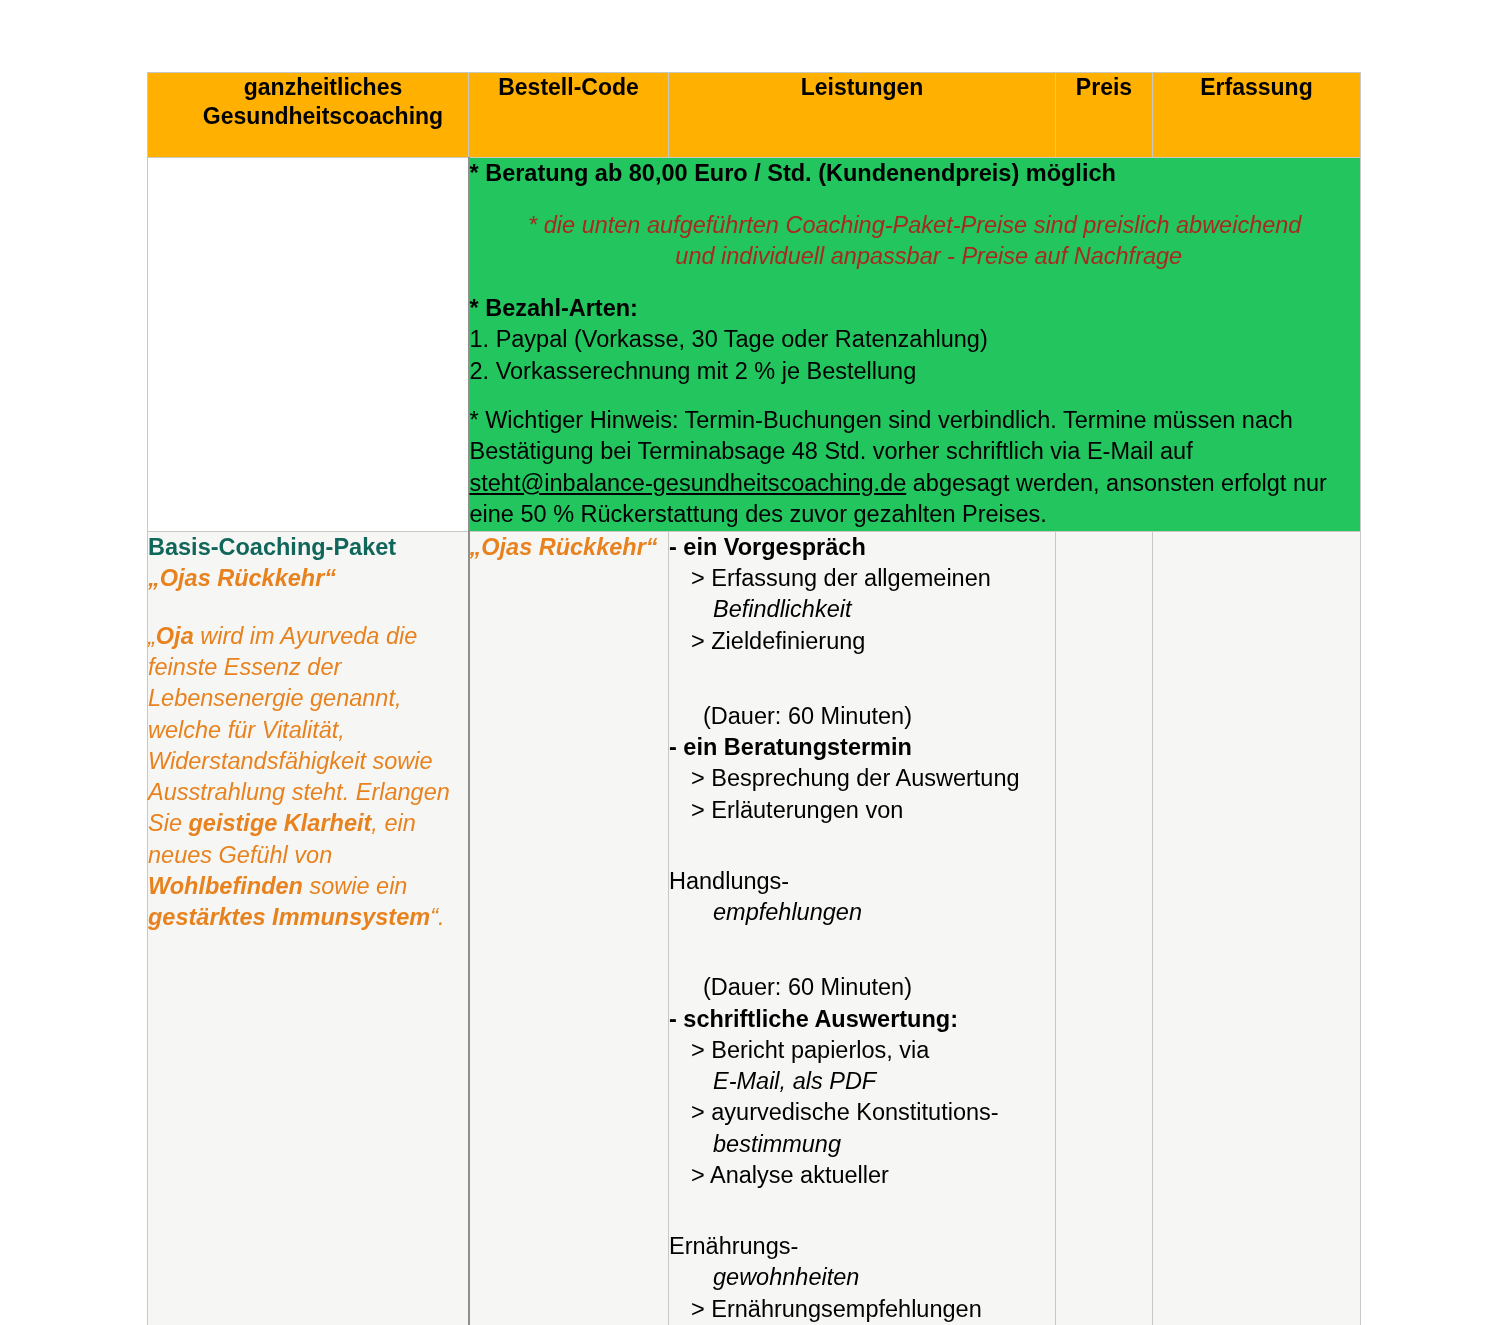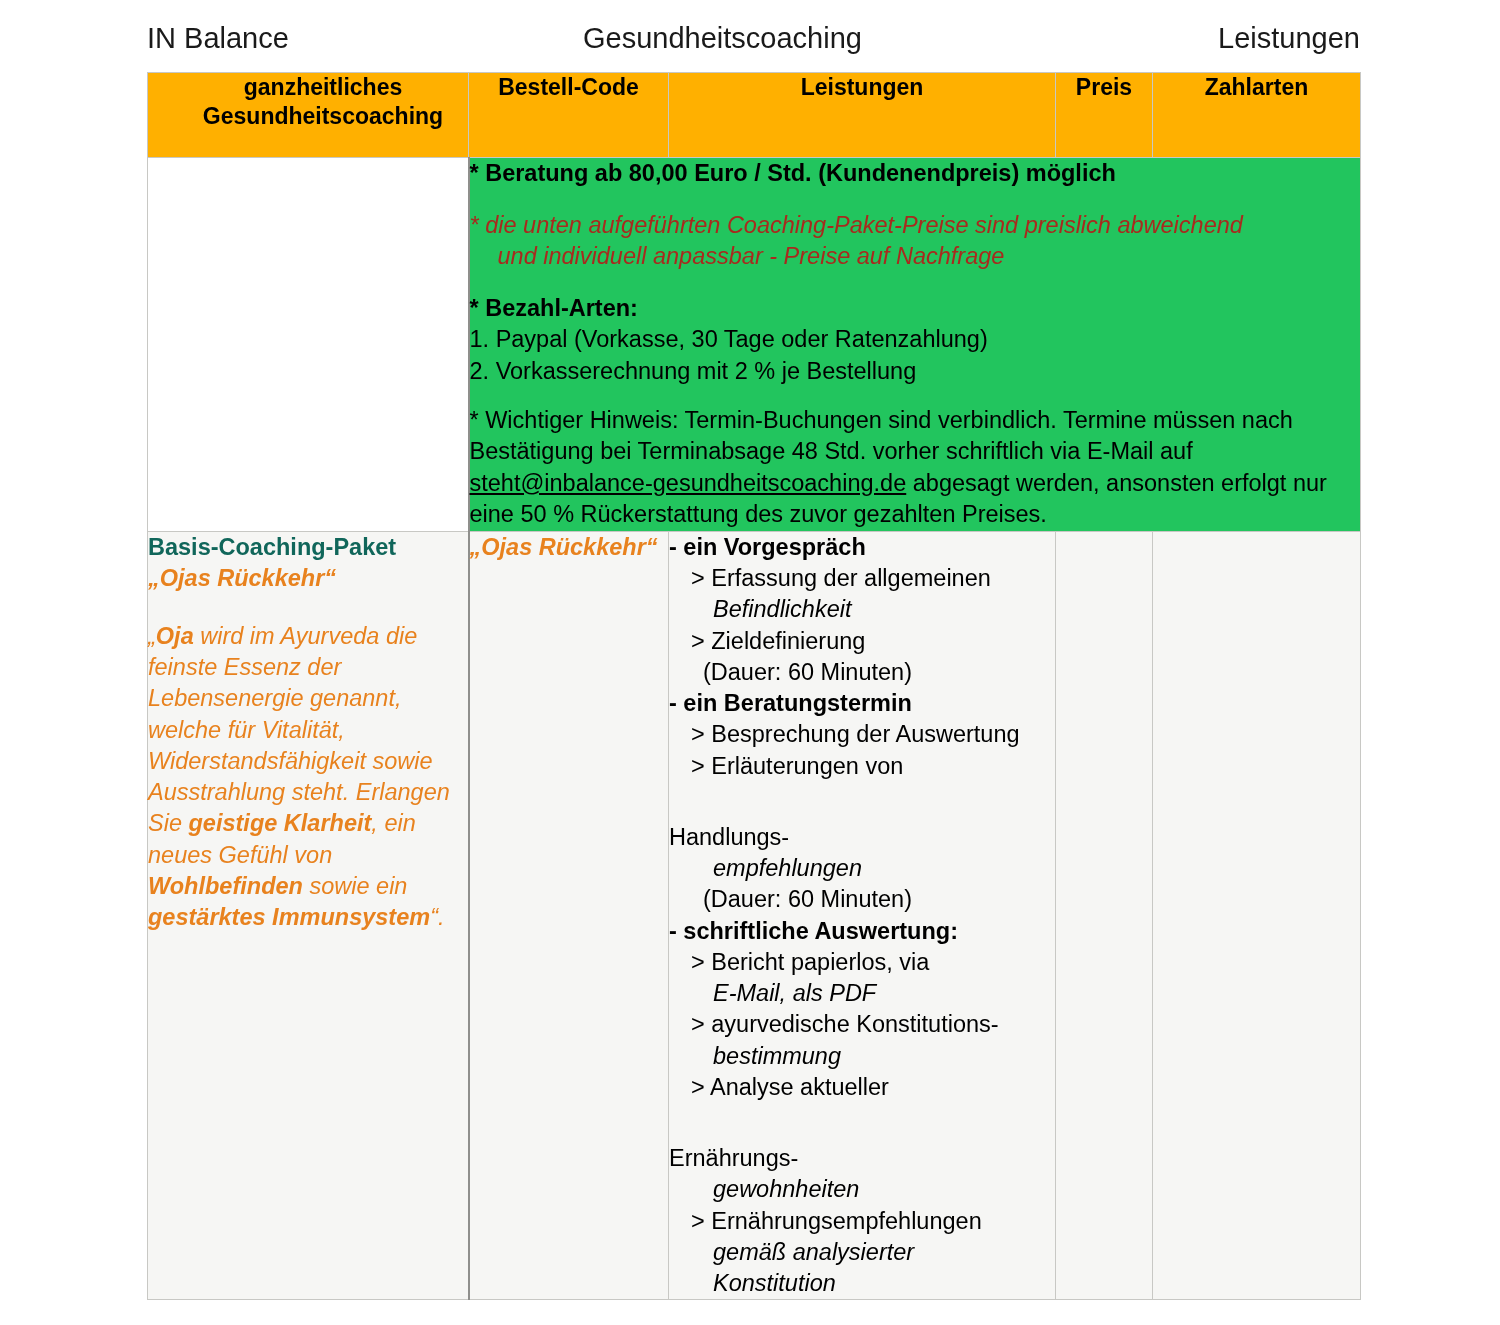--- a/index.html
+++ b/index.html
@@ -75,20 +75,21 @@
     padding: 14px 14px 16px 13px;
     font-size: 23.5px;
     line-height: 1.345;
   }
   .notes-empty { background: #ffffff; }
   .note-bold { font-weight: bold; }
   .note-red {
     color: #A82A1E;
     font-style: italic;
     font-weight: 500;
+    text-align: center;
   }
   .note-red .ind { display: block; padding-left: 28px; font-style: italic; }
   .spacer-sm { height: 20px; }
   .spacer-xs { height: 17px; }
   .email-link {
     text-decoration: underline;
     color: #000000;
   }
 
   
@@ -128,55 +129,50 @@
   }
 
   .r2-serv {
     padding: 14px 10px 22px 8px;
     font-size: 23.5px;
     line-height: 1.33;
   }
   .srv-head { font-weight: bold; }
   .srv-sub  { padding-left: 22px; }
   .srv-sub2 { padding-left: 44px; font-style: italic; }
-  .srv-sub3 { padding-left: 34px; }
+  .srv-sub3 { padding-left: 34px; margin-top: 44px; }
   .srv-flat { padding-left: 0px; margin-top: 40px; }
 
   .r2-price, .r2-pay { padding: 10px; }
 
   
   .sep-strong { border-left: 2px solid #8f8f8c !important; }
 </style>
 </head>
 <body>
 
 <div class="page">
 
-  <div class="doc-header">
-    <span class="h-left">IN Balance</span>
-    <span class="h-center">Gesundheitscoaching</span>
-    <span class="h-right">Leistungen</span>
-  </div>
 
   <table class="tbl">
     <colgroup>
       <col style="width:321px">
       <col style="width:200px">
       <col style="width:387px">
       <col style="width:97px">
       <col style="width:208px">
     </colgroup>
 
     <tbody>
         <tr>
       <th class="thead-cell first">ganzheitliches Gesundheitscoaching</th>
       <th class="thead-cell">Bestell-Code</th>
       <th class="thead-cell">Leistungen</th>
       <th class="thead-cell">Preis</th>
-      <th class="thead-cell">Zahlarten</th>
+      <th class="thead-cell">Erfassung</th>
     </tr>
 
     <tr>
       <td class="notes-empty">&nbsp;</td>
       <td class="notes-cell sep-strong" colspan="4">
         <div class="note-bold">* Beratung ab 80,00 Euro / Std. (Kundenendpreis) möglich</div>
         <div class="spacer-sm"></div>
         <div class="note-red">
           <span>* die unten aufgeführten Coaching-Paket-Preise sind preislich abweichend</span>
           <span class="ind">und individuell anpassbar - Preise auf Nachfrage</span>

